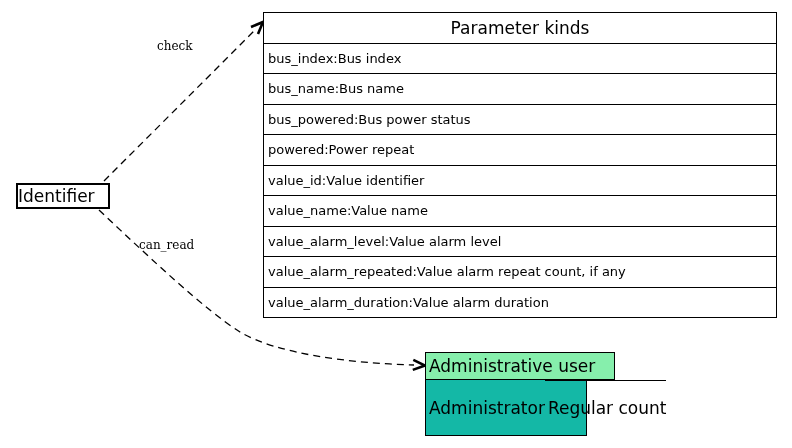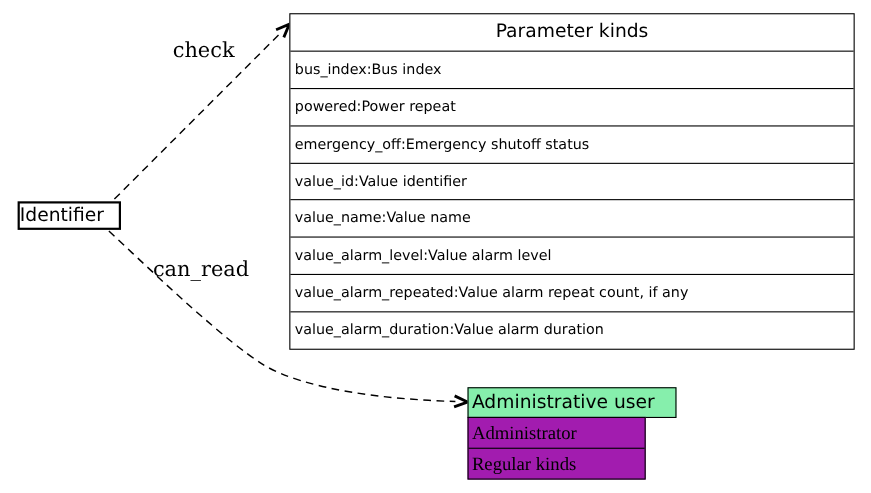--- a/index.html
+++ b/index.html
@@ -33,21 +33,21 @@
   .arrowhead {
     fill: none;
     stroke: #000000;
     stroke-width: 2.6;
     stroke-linejoin: miter;
     stroke-linecap: butt;
   }
   .edge-label {
     position: absolute;
     font-family: "DejaVu Serif", serif;
-    font-size: 19px;
+    font-size: 12px;
     line-height: 20px;
     white-space: nowrap;
   }
   .node-identifier {
     position: absolute;
     left: 16px;
     top: 183px;
     width: 94px;
     height: 26px;
     box-sizing: border-box;
@@ -107,24 +107,23 @@
     white-space: nowrap;
   }
   .admin-body {
     position: absolute;
     left: 425px;
     top: 379px;
     width: 162px;
     height: 57px;
     box-sizing: border-box;
     border: 1px solid #000000;
-    background: #a21caf;
+    background: #14b8a6;
     display: flex;
-    flex-direction: column;
-    font-family: Liberation Serif, serif;
+    flex-direction: row;
   }
   .admin-row {
     flex: 1;
     display: flex;
     align-items: center;
     padding-left: 3px;
     font-size: 17px;
     white-space: nowrap;
   }
   .admin-row + .admin-row {
@@ -147,29 +146,30 @@
 
   <div class="edge-label" style="left:139px; top:235px">can_read</div>
 
   <div class="node-identifier">
     <span>Identifier</span>
   </div>
 
   <div class="pk-table">
     <div class="pk-title">Parameter kinds</div>
     <div class="pk-row">bus_index:Bus index</div>
+    <div class="pk-row">bus_name:Bus name</div>
+    <div class="pk-row">bus_powered:Bus power status</div>
     <div class="pk-row">powered:Power repeat</div>
-    <div class="pk-row">emergency_off:Emergency shutoff status</div>
     <div class="pk-row">value_id:Value identifier</div>
     <div class="pk-row">value_name:Value name</div>
     <div class="pk-row">value_alarm_level:Value alarm level</div>
     <div class="pk-row">value_alarm_repeated:Value alarm repeat count, if any</div>
     <div class="pk-row">value_alarm_duration:Value alarm duration</div>
   </div>
 
   <div class="admin-title">Administrative user</div>
 
   <div class="admin-body">
     <div class="admin-row">Administrator</div>
-    <div class="admin-row">Regular kinds</div>
+    <div class="admin-row">Regular count</div>
   </div>
 
 </div>
 
 </body></html>

